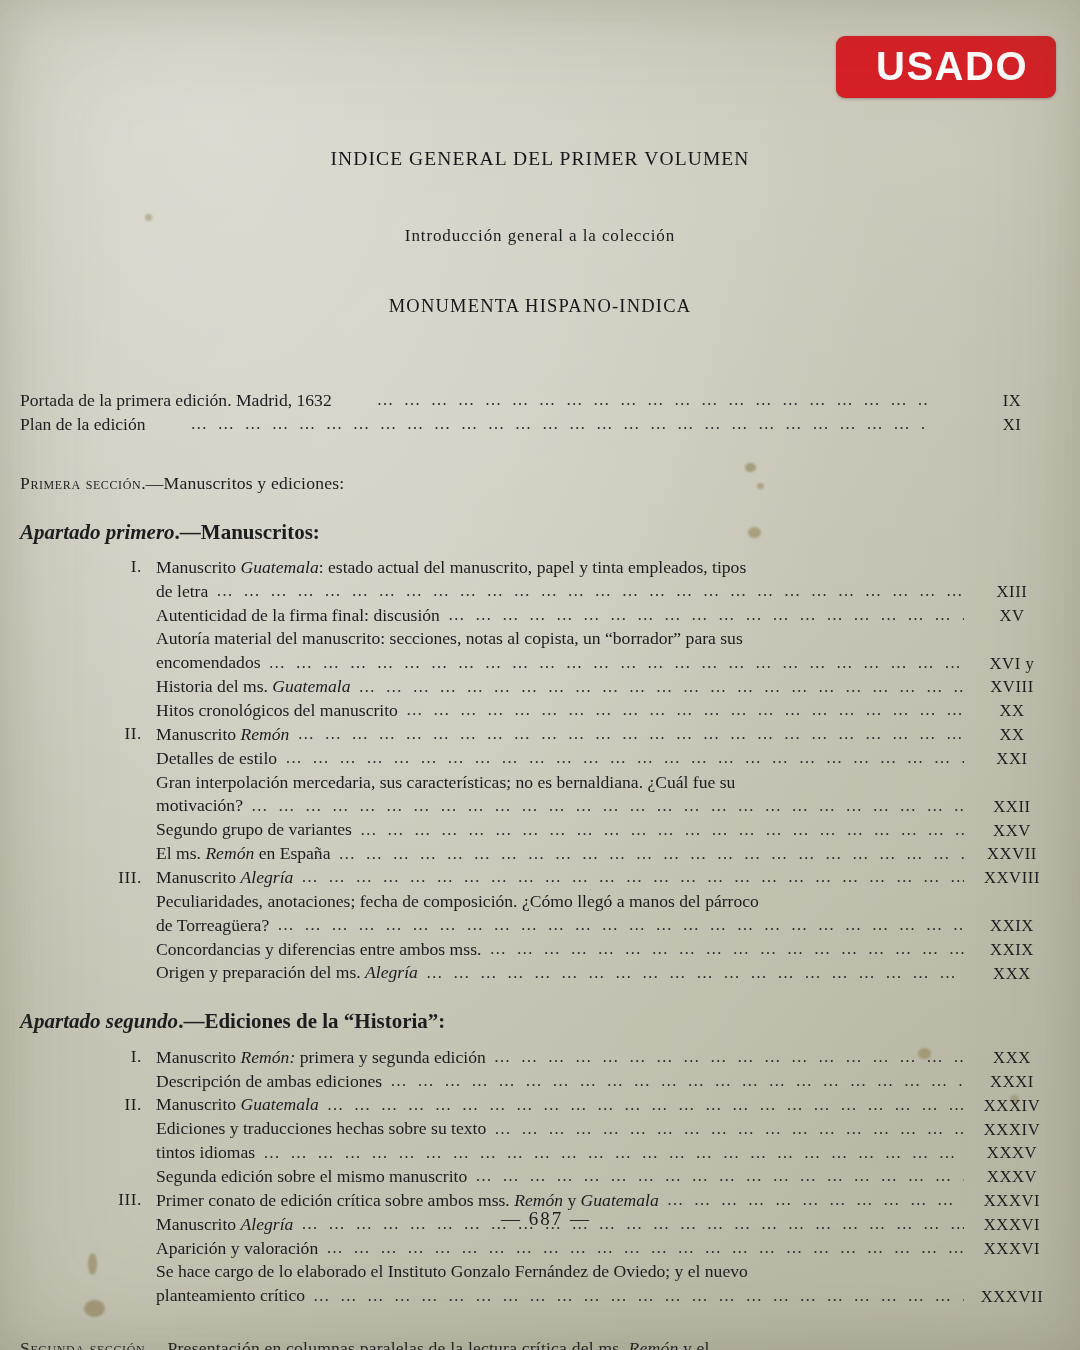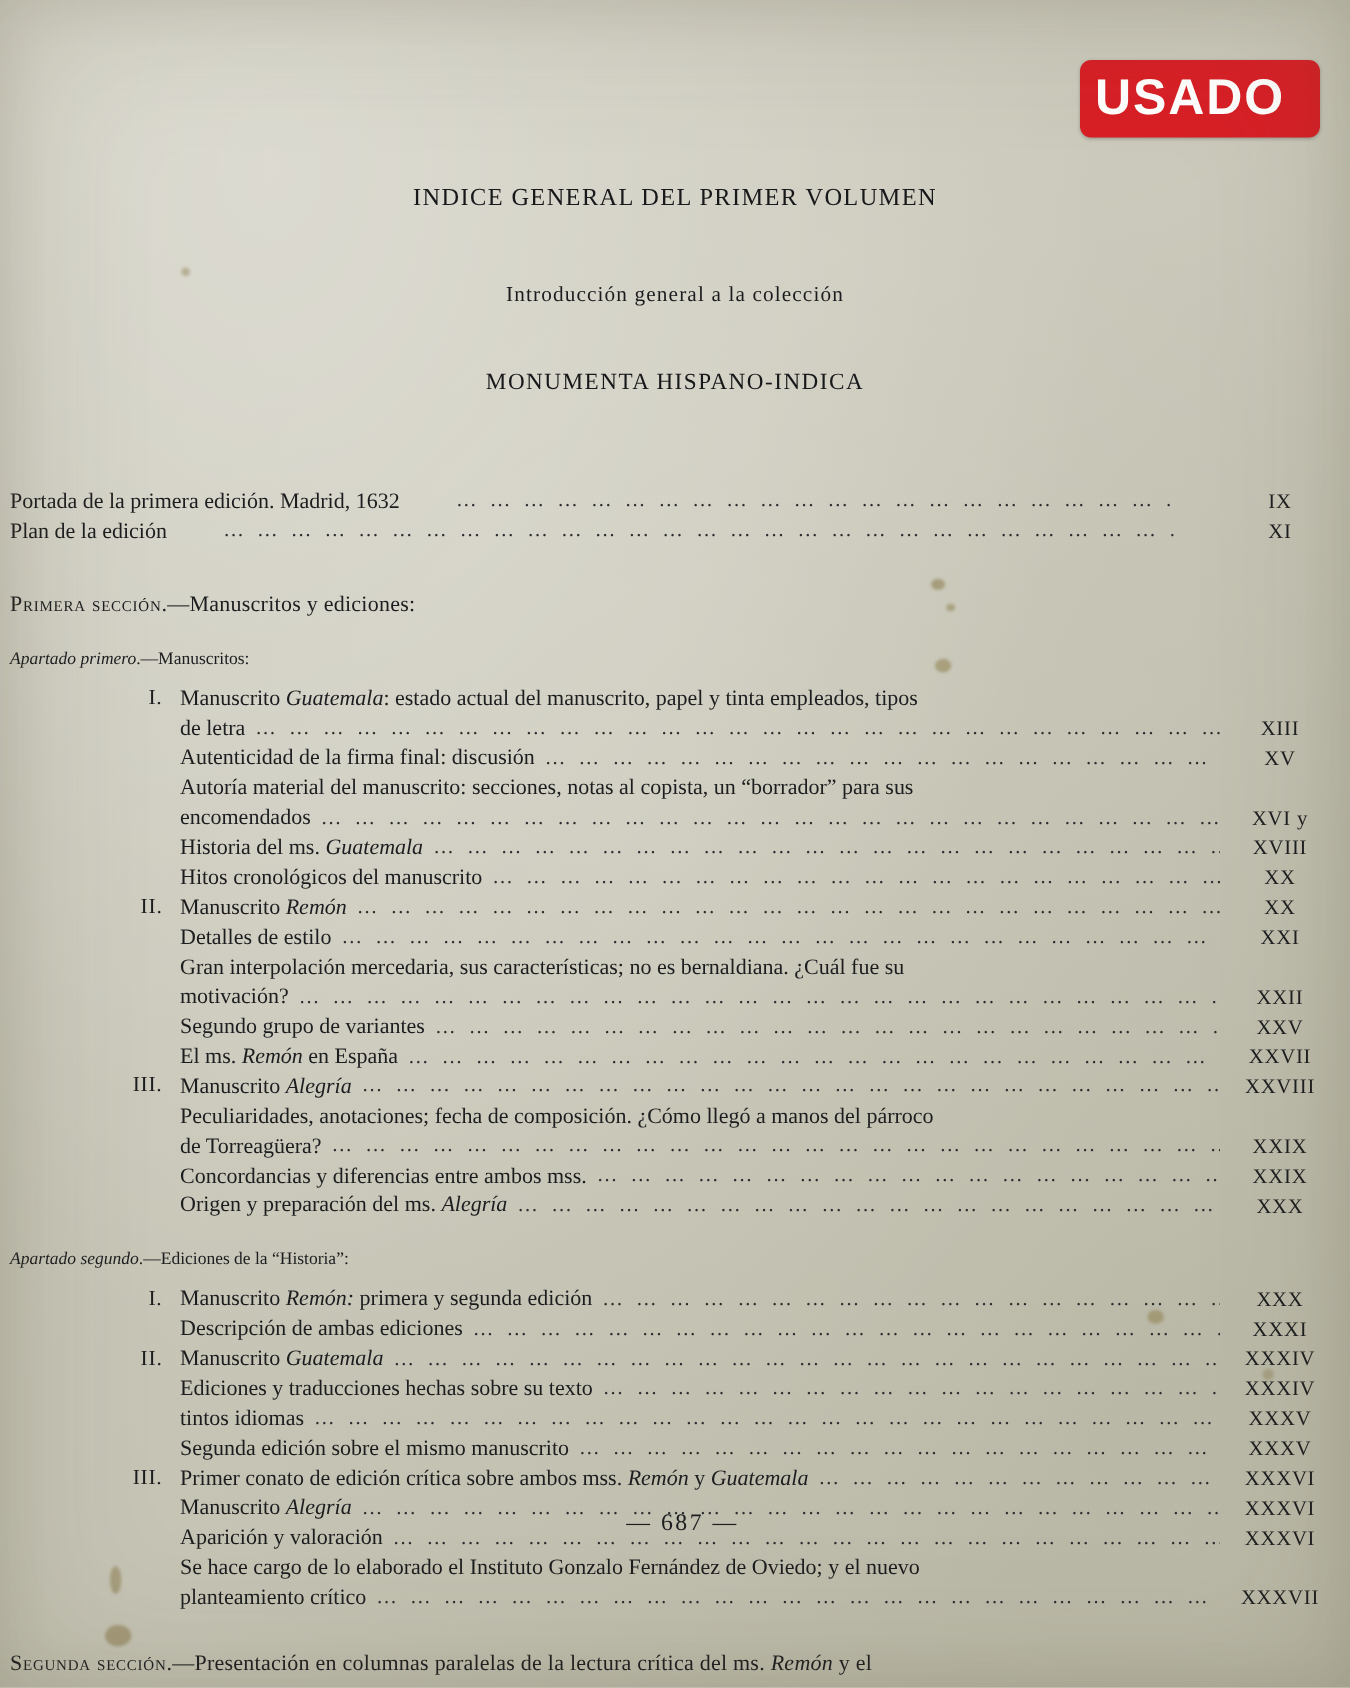--- a/index.html
+++ b/index.html
@@ -34,38 +34,38 @@
   }
   .stain {
     position: absolute;
     border-radius: 50%;
     pointer-events: none;
     filter: blur(1.2px);
   }
 
   .badge {
     position: absolute;
-    top: 48px;
+    top: 36px;
     right: 24px;
     background: #d81f26;
     color: #ffffff;
     font-family: "Liberation Sans", sans-serif;
     font-weight: bold;
     font-size: 40px;
     letter-spacing: 1.5px;
-    padding: 10px 28px 12px 12px;
+    padding: 10px 28px 12px 40px;
     border-radius: 9px;
     line-height: 1;
     box-shadow: 0 1px 3px rgba(0,0,0,0.25);
   }
 
   .page {
     position: absolute;
     inset: 0;
-    padding: 0 8px;
+    padding: 0 20px;
     box-sizing: border-box;
     border-radius: 29px;
   }
 
   .head {
     text-align: center;
     margin-top: 148px;
   }
   .title-main {
     font-size: 19.5px;
@@ -125,21 +125,22 @@
     font-size: 17.6px;
     letter-spacing: 0.2px;
   }
   .smallcaps {
     font-variant: small-caps;
     letter-spacing: 0.6px;
   }
   .apartado {
     margin-top: 24px;
     font-style: italic;
-    font-size: 14px;
+    font-size: 21px;
+    font-weight: bold;
   }
   .apartado .roman { font-style: normal; }
 
   .entries { margin-top: 10px; }
 
   .indent-num {
     flex: 0 0 122px;
     text-align: right;
     padding-right: 14px;
     font-size: 17.2px;

